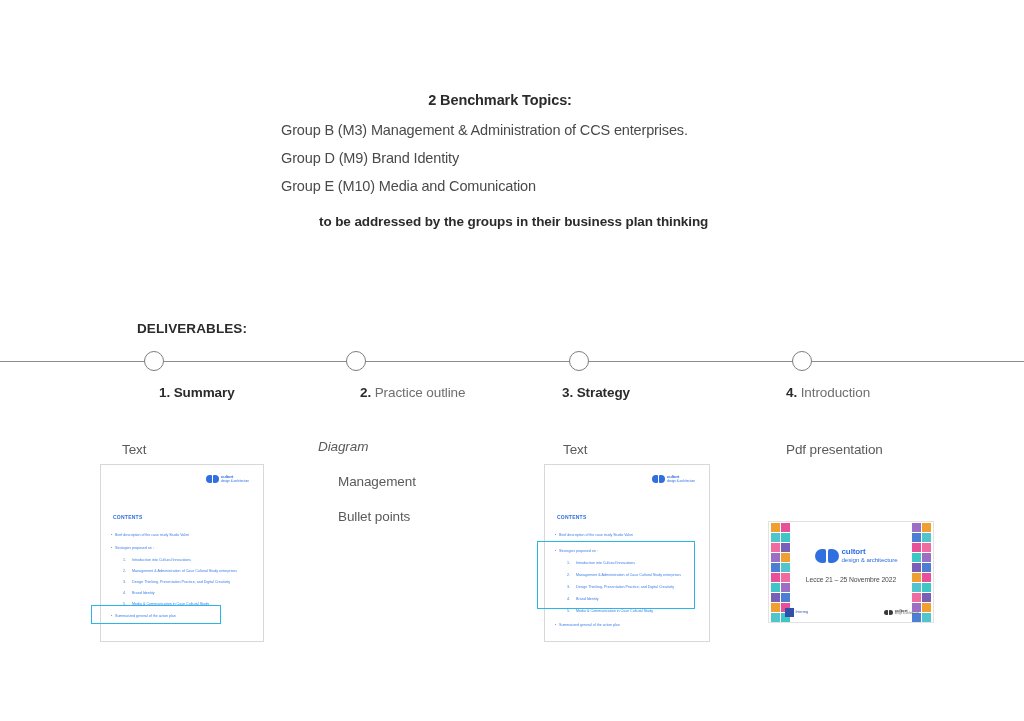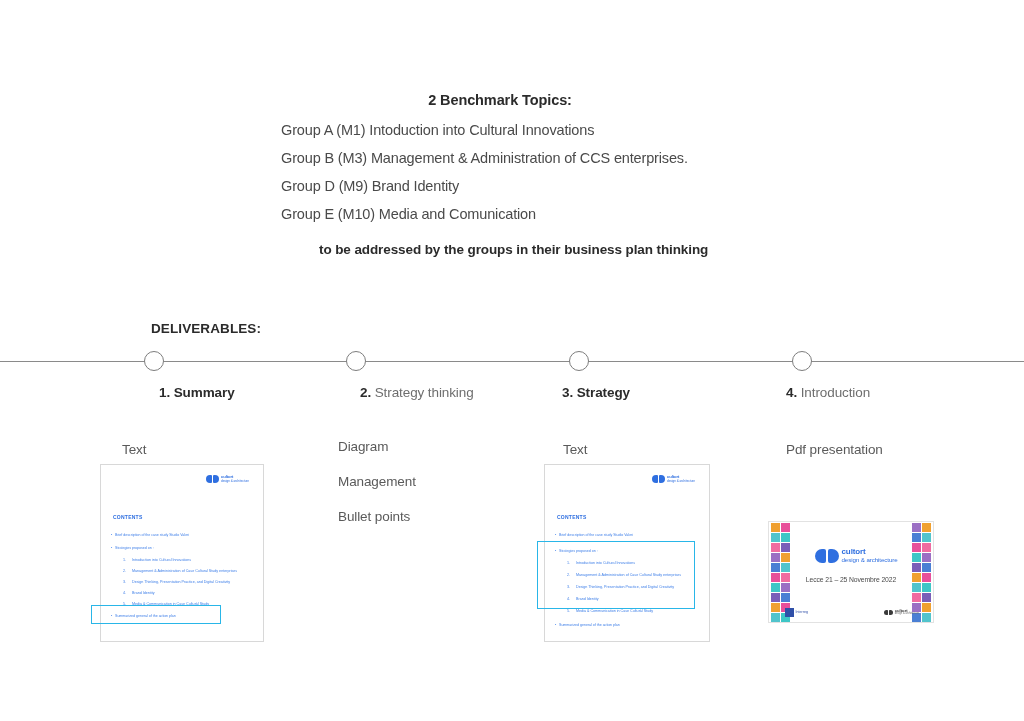--- a/index.html
+++ b/index.html
@@ -47,21 +47,21 @@
     color: #2b2b2b;
     padding-left: 319px;
     margin-top: 20px;
     letter-spacing: -0.1px;
     white-space: nowrap;
   }
 
   
   #deliverables-heading {
     position: absolute;
-    left: 151px;
+    left: 137px;
     top: 321px;
     font-size: 13.5px;
     font-weight: bold;
     color: #2b2b2b;
     letter-spacing: 0.1px;
   }
 
   
   #timeline-axis {
     position: absolute;
@@ -291,21 +291,20 @@
     font-size: 2.6px;
     color: #6a6a6a;
     line-height: 1.05;
   }
 </style>
 </head>
 <body>
 
 <section id="benchmark-section">
   <div id="benchmark-title">2 Benchmark Topics:</div>
-  <p class="topic-line">Group A (M1) Intoduction into Cultural Innovations</p>
   <p class="topic-line">Group B (M3) Management &amp; Administration of CCS enterprises.</p>
   <p class="topic-line">Group D (M9) Brand Identity</p>
   <p class="topic-line">Group E (M10) Media and Comunication</p>
   <div id="benchmark-footnote">to be addressed by the groups in their business plan thinking</div>
 </section>
 
 <div id="deliverables-heading">DELIVERABLES:</div>
 
 <div id="timeline-axis"></div>
 
@@ -313,34 +312,34 @@
 <div class="timeline-node" style="left:346px;"></div>
 <div class="timeline-node" style="left:569px;"></div>
 <div class="timeline-node" style="left:792px;"></div>
 
 <div class="timeline-label" style="left:159px;">
   <span class="num">1.</span>
   <span class="txt-bold">Summary</span>
 </div>
 <div class="timeline-label" style="left:360px;">
   <span class="num">2.</span>
-  <span class="txt-light">Strategy thinking</span>
+  <span class="txt-light">Practice outline</span>
 </div>
 <div class="timeline-label" style="left:562px;">
   <span class="num">3.</span>
   <span class="txt-bold">Strategy</span>
 </div>
 <div class="timeline-label" style="left:786px;">
   <span class="num">4.</span>
   <span class="txt-light">Introduction</span>
 </div>
 
 <div class="col-caption" style="left:122px; top:442px;">Text</div>
 
-<div class="col-caption" style="left:338px; top:439px;">Diagram</div>
+<div class="col-caption" style="left:318px; top:439px;font-style:italic;">Diagram</div>
 <div class="col-caption" style="left:338px; top:474px;">Management</div>
 <div class="col-caption" style="left:338px; top:509px;">Bullet points</div>
 
 <div class="col-caption" style="left:563px; top:442px;">Text</div>
 <div class="col-caption" style="left:786px; top:442px;">Pdf presentation</div>
 
 <div class="doc-thumb" style="left:100px; top:464px; width:164px; height:178px;">
   <div class="doc-logo" style="left:105px; top:10px;">
     <span class="blobs">
       <span class="blob b1"></span>

